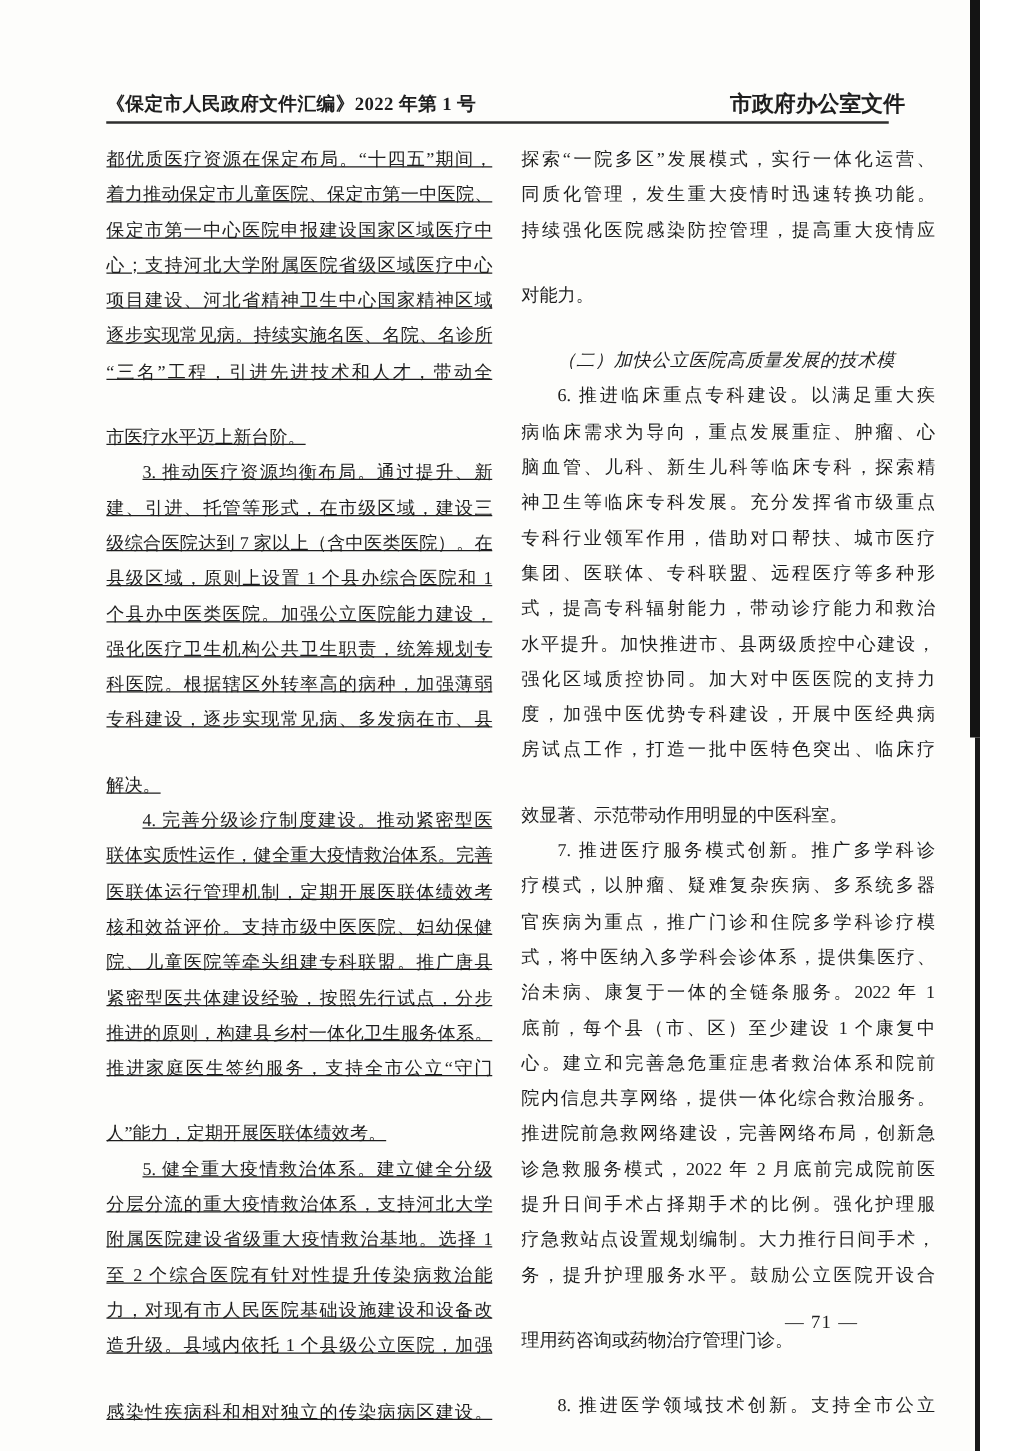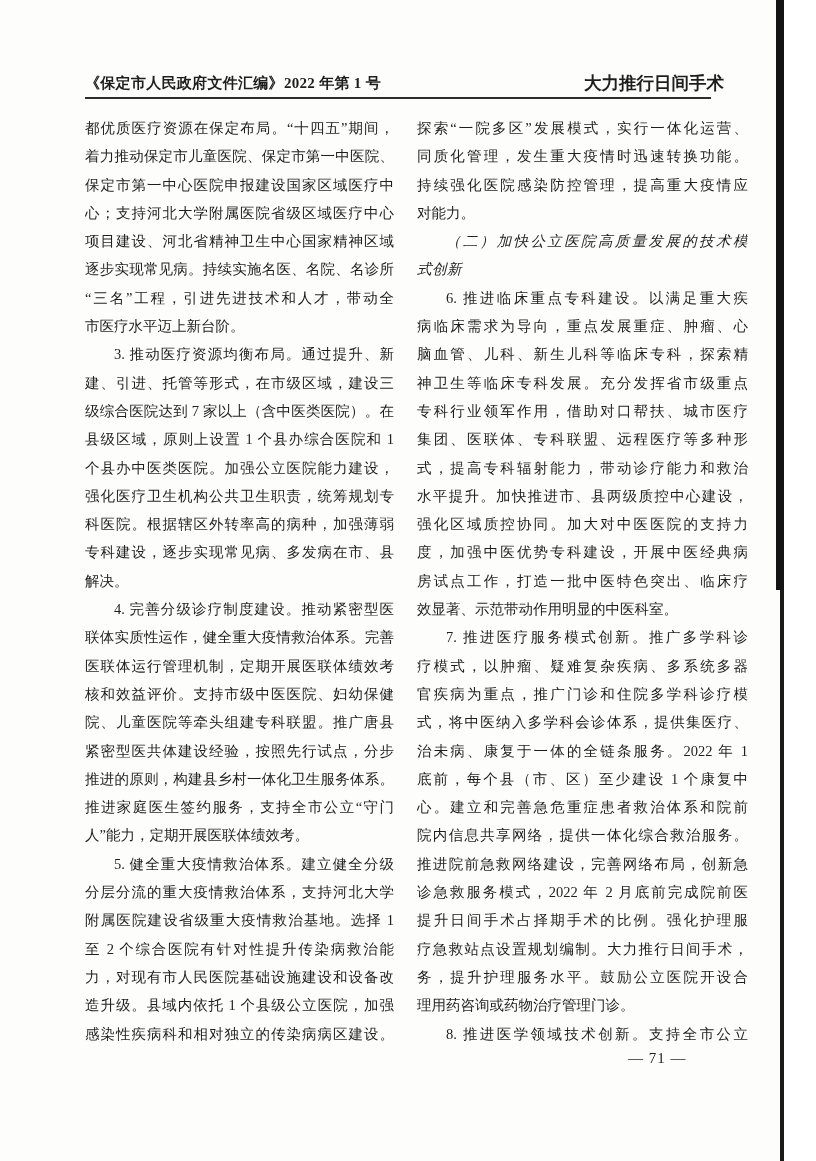--- a/index.html
+++ b/index.html
@@ -24,31 +24,31 @@
     font-family:"Liberation Sans","DejaVu Sans",sans-serif;
     white-space:nowrap;
   }
   .header-rule {
     position:absolute; left:85px; top:97px; width:626px; height:2px;
     background:#2e2e2e;
   }
 
   
   .col { position:absolute; top:114px; }
-  .col-left  { left:85px;  width:309px; }
+  .col-left  { left:85px;  width:309px;text-decoration:underline; }
   .col-right { left:417px; width:331px; }
 
   .para { margin:0; }
   .para .line {
     height:28.3px; line-height:28.3px; font-size:14.5px;
     text-align:justify; text-align-last:justify;
     text-justify:inter-character;
     overflow:hidden;
   }
-  .para .line:last-child { text-align-last:left; }
+  .para .line:last-child { text-align-last:left;margin-top:24px; }
   .para.flush .line:last-child { text-align-last:justify; }
   .para.indented .line:first-child { text-indent:2em; }
   .para.heading .line { font-style:italic; letter-spacing:0.5px; }
 
   
   .page-number {
     position:absolute; left:628px; top:1050px;
     font-size:15px; letter-spacing:1px; white-space:nowrap;
   }
 
@@ -62,21 +62,21 @@
     background:#1a1a1a;
   }
 </style>
 </head>
 <body>
 
 <div class="sheet">
 
   <div class="header-left">《保定市人民政府文件汇编》2022 年第 1 号</div>
 
-  <div class="header-right">大力推行日间手术</div>
+  <div class="header-right">市政府办公室文件</div>
 
   <div class="header-rule"></div>
 
   <div class="col col-left">
       <div class="para body">
         <div class="line">都优质医疗资源在保定布局。“十四五”期间，</div>
         <div class="line">着力推动保定市儿童医院、保定市第一中医院、</div>
         <div class="line">保定市第一中心医院申报建设国家区域医疗中</div>
         <div class="line">心；支持河北大学附属医院省级区域医疗中心</div>
         <div class="line">项目建设、河北省精神卫生中心国家精神区域</div>
@@ -119,21 +119,20 @@
 
   <div class="col col-right">
       <div class="para body">
         <div class="line">探索“一院多区”发展模式，实行一体化运营、</div>
         <div class="line">同质化管理，发生重大疫情时迅速转换功能。</div>
         <div class="line">持续强化医院感染防控管理，提高重大疫情应</div>
         <div class="line">对能力。</div>
       </div>
       <div class="para heading indented">
         <div class="line">（二）加快公立医院高质量发展的技术模</div>
-        <div class="line">式创新</div>
       </div>
       <div class="para body indented">
         <div class="line">6. 推进临床重点专科建设。以满足重大疾</div>
         <div class="line">病临床需求为导向，重点发展重症、肿瘤、心</div>
         <div class="line">脑血管、儿科、新生儿科等临床专科，探索精</div>
         <div class="line">神卫生等临床专科发展。充分发挥省市级重点</div>
         <div class="line">专科行业领军作用，借助对口帮扶、城市医疗</div>
         <div class="line">集团、医联体、专科联盟、远程医疗等多种形</div>
         <div class="line">式，提高专科辐射能力，带动诊疗能力和救治</div>
         <div class="line">水平提升。加快推进市、县两级质控中心建设，</div>

